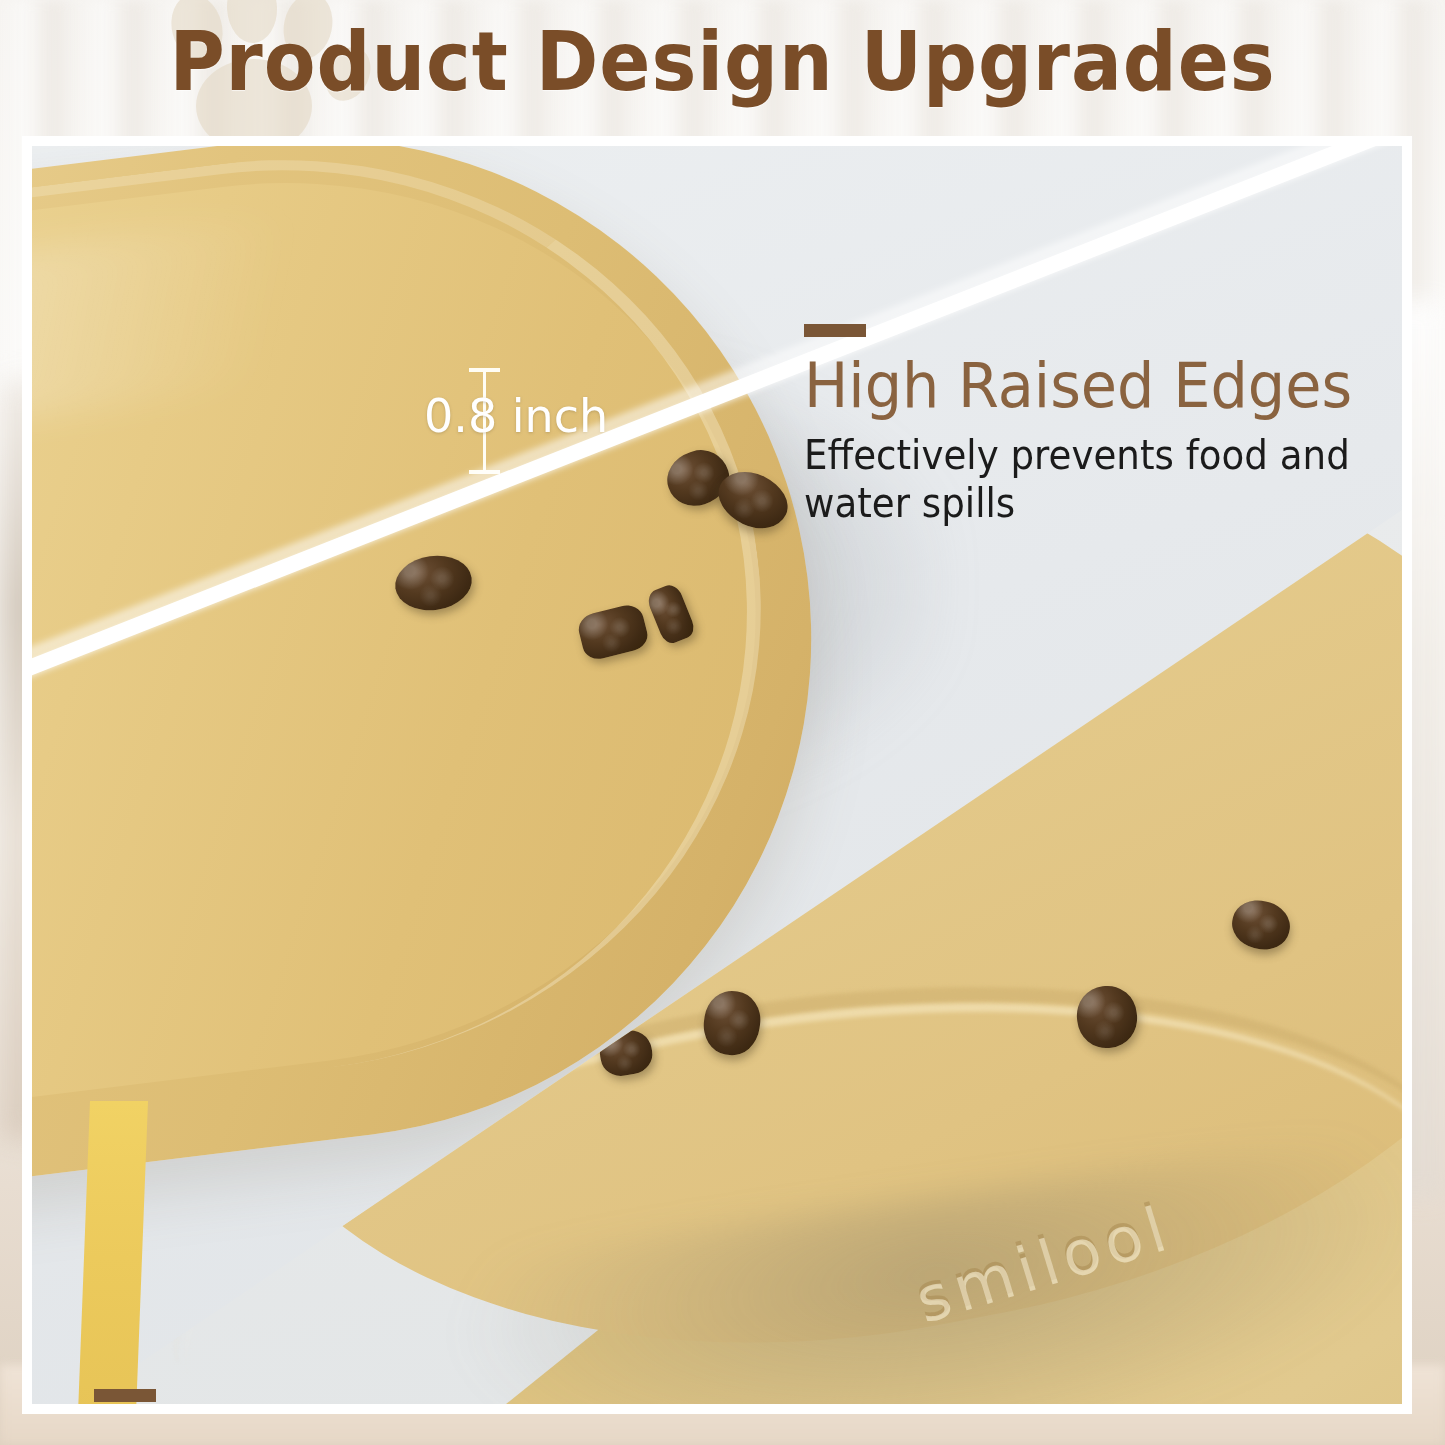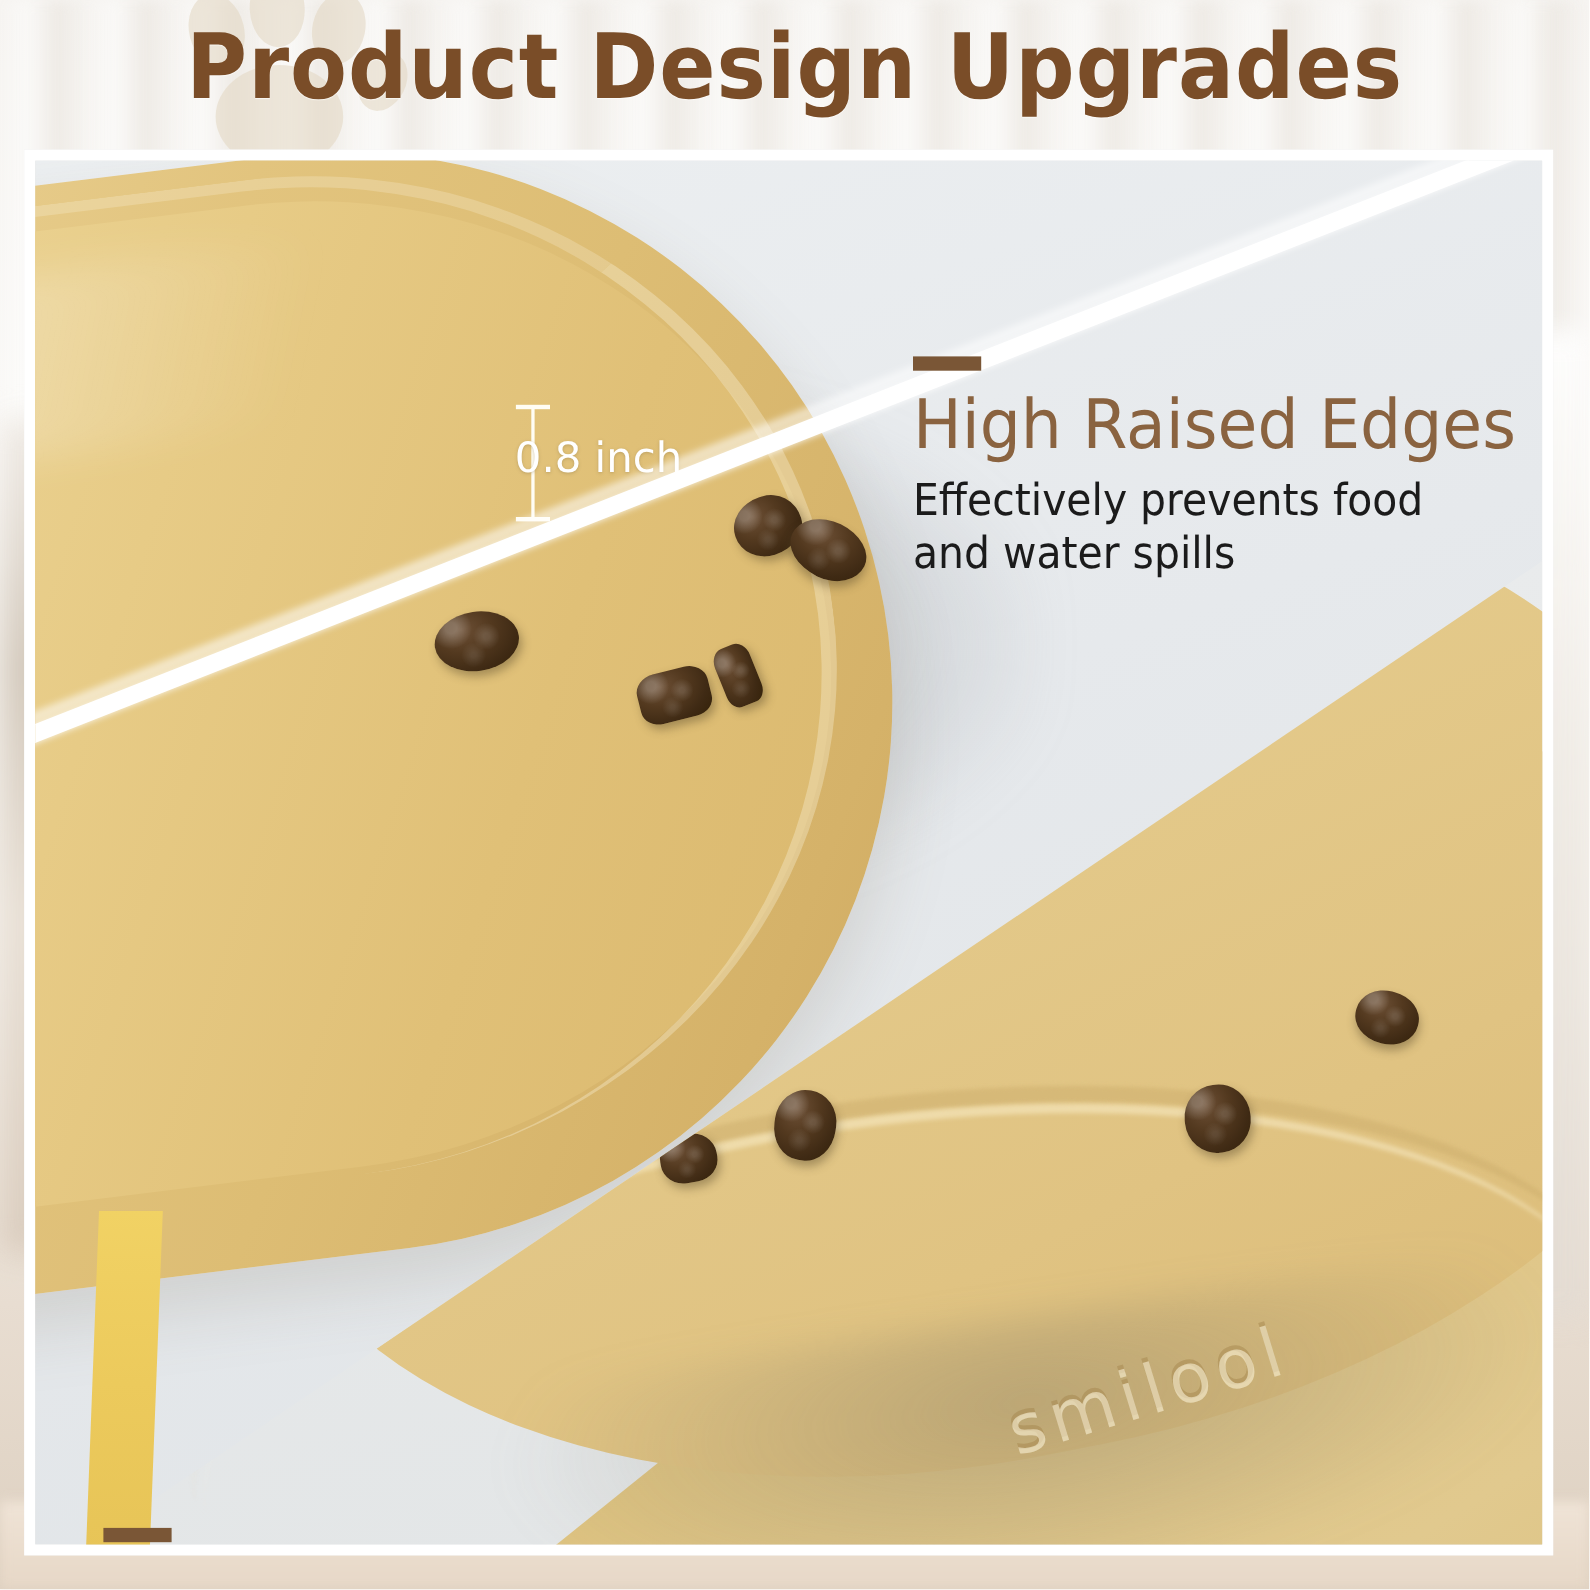--- a/index.html
+++ b/index.html
@@ -336,26 +336,25 @@
     height: 4px;
     background: #fffdf4;
   }
   .dim-cap.top { top: 2px; }
   .dim-cap.bottom { top: 104px; }
   .dim-label {
     position: absolute;
     left: 392px;
     top: 248px;
     font-family: "DejaVu Sans", sans-serif;
-    font-size: 38px;
+    font-size: 46px;
     line-height: 44px;
     color: #ffffff;
     white-space: nowrap;
     text-shadow: 0 1px 3px rgba(120,100,60,.35);
-    margin-left: 44px;
   }
 
   
   .callout { position: absolute; }
   .dash {
     width: 62px;
     height: 13px;
     background: #7a5636;
     margin-bottom: 14px;
   }
@@ -371,21 +370,21 @@
   .sub {
     font-family: "DejaVu Sans", sans-serif;
     font-size: 40px;
     line-height: 48px;
     color: #1b1b1b;
     transform: scaleX(0.93);
     transform-origin: left center;
     margin-top: 10px;
   }
 
-  .callout-top  { left: 798px; top: 178px; }
+  .callout-top  { left: 772px; top: 178px; }
   .callout-bot  { left: 62px;  top: 1243px; }
 </style>
 </head>
 <body>
 
 <div id="stage">
 
   <div class="bg-room"></div>
   <div class="bg-curtain"></div>
   <div class="bg-left-blur"></div>

